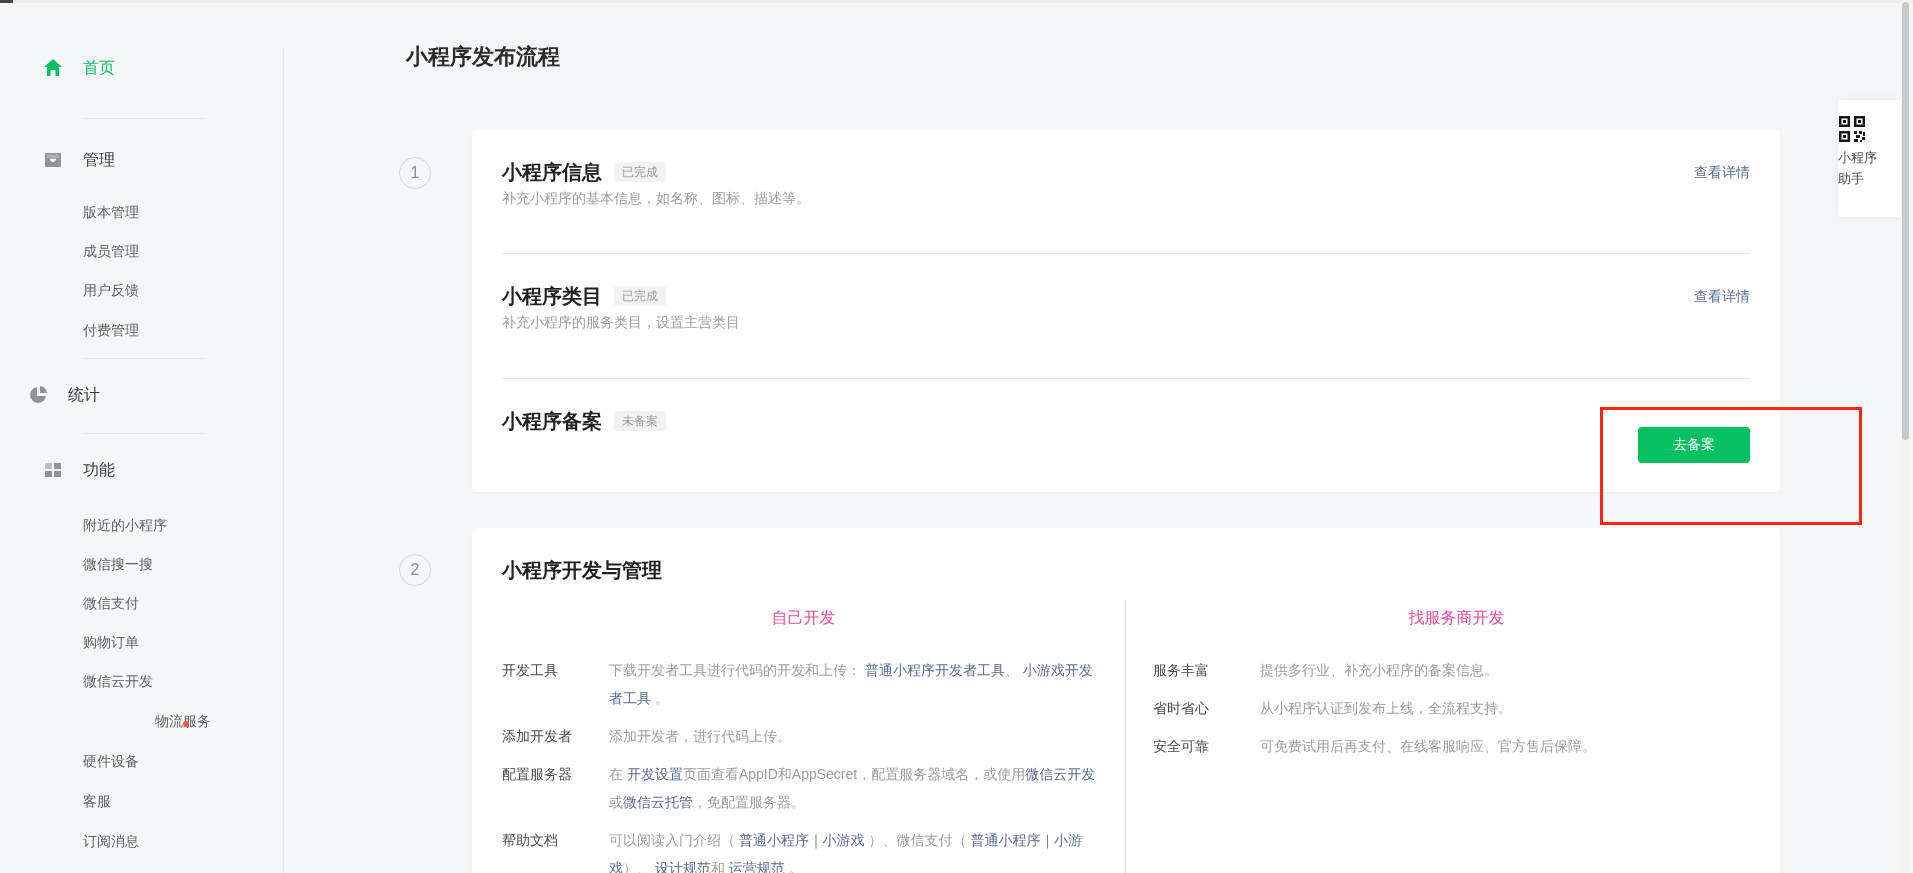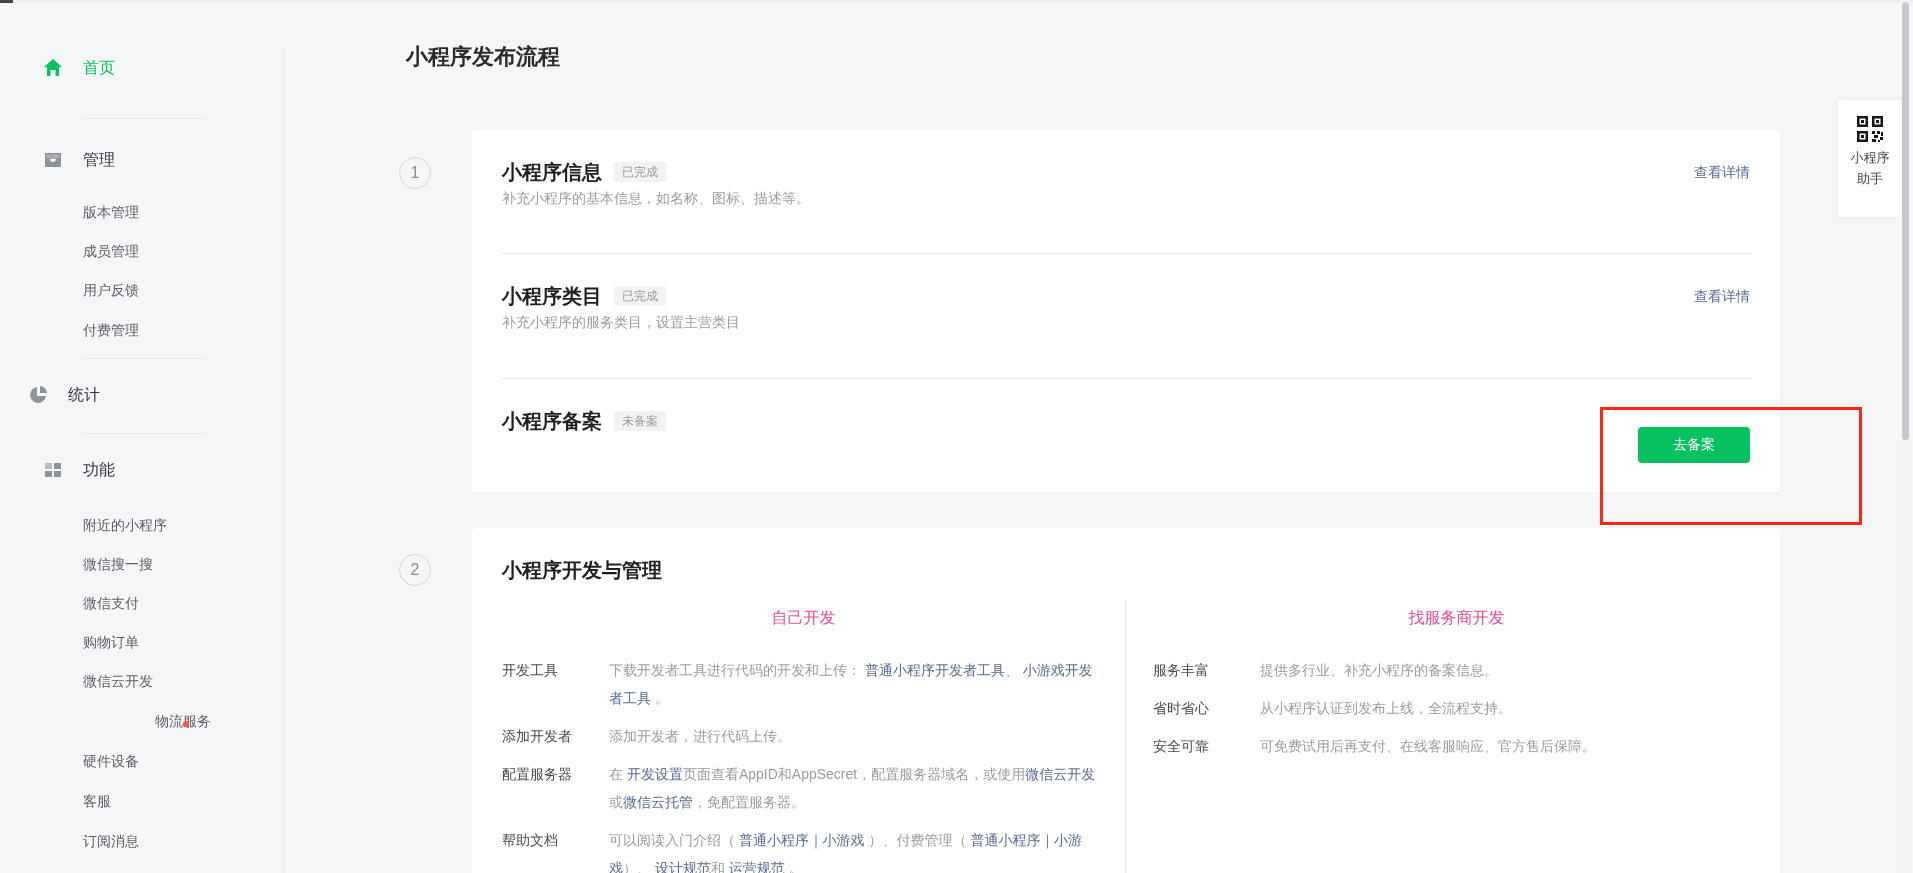--- a/index.html
+++ b/index.html
@@ -60,21 +60,21 @@
   .col-header { text-align:center; font-size:16px; color:#ec4899; line-height:24px; }
   .rows { margin-top:26px; }
   .dev-row { display:flex; margin-bottom:10px; font-size:14px; line-height:28px; }
   .dev-row dt { width:107px; flex:0 0 107px; color:#4a4a4a; }
   .dev-row dd { flex:1; color:#9c9c9c; }
   .lnk { color:#576b95; cursor:pointer; }
 
   
   .assistant { left:1838px; top:100px; width:64px; height:117px; background:#fff;
     border-radius:2px; box-shadow:0 0 8px rgba(0,0,0,0.06);
-    display:flex; flex-direction:column; align-items:center; cursor:pointer; }
+    display:flex; flex-direction:column; align-items:flex-start; cursor:pointer; }
   .assistant .qr { margin-top:15px; }
   .assistant .a-line { font-size:13px; color:#45484d; line-height:21px; }
   .assistant .a-line:first-of-type { margin-top:8px; }
 
   
   .annotation { left:1600px; top:407px; width:262px; height:118px;
     border:3px solid #ff2616; pointer-events:none; z-index:50; }
   .scroll-track { left:1901px; top:0; width:9px; height:873px; background:#f4f4f4; }
   .scroll-thumb { left:1902px; top:2px; width:7px; height:438px; background:#c6c9cd; border-radius:4px; }
 </style>
@@ -230,21 +230,21 @@
         </div>
         <div class="dev-row">
           <dt>配置服务器</dt>
           <dd>
             <span>在 </span><span class="lnk">开发设置</span><span>页面查看AppID和AppSecret，配置服务器域名，或使用</span><span class="lnk">微信云开发</span><span>或</span><span class="lnk">微信云托管</span><span>，免配置服务器。</span>
           </dd>
         </div>
         <div class="dev-row">
           <dt>帮助文档</dt>
           <dd>
-            <span>可以阅读入门介绍（ </span><span class="lnk">普通小程序｜小游戏</span><span> ）、付费管理（ </span><span class="lnk">普通小程序｜小游戏</span><span>）、 </span><span class="lnk">设计规范</span><span>和 </span><span class="lnk">运营规范</span><span> 。</span>
+            <span>可以阅读入门介绍（ </span><span class="lnk">普通小程序｜小游戏</span><span> ）、微信支付（ </span><span class="lnk">普通小程序｜小游戏</span><span>）、 </span><span class="lnk">设计规范</span><span>和 </span><span class="lnk">运营规范</span><span> 。</span>
           </dd>
         </div>
       </dl>
     </div>
     <div class="col col-right">
       <div class="col-header">找服务商开发</div>
       <dl class="rows">
         <div class="dev-row">
           <dt>服务丰富</dt>
           <dd><span>提供多行业、补充小程序的备案信息。</span></dd>

